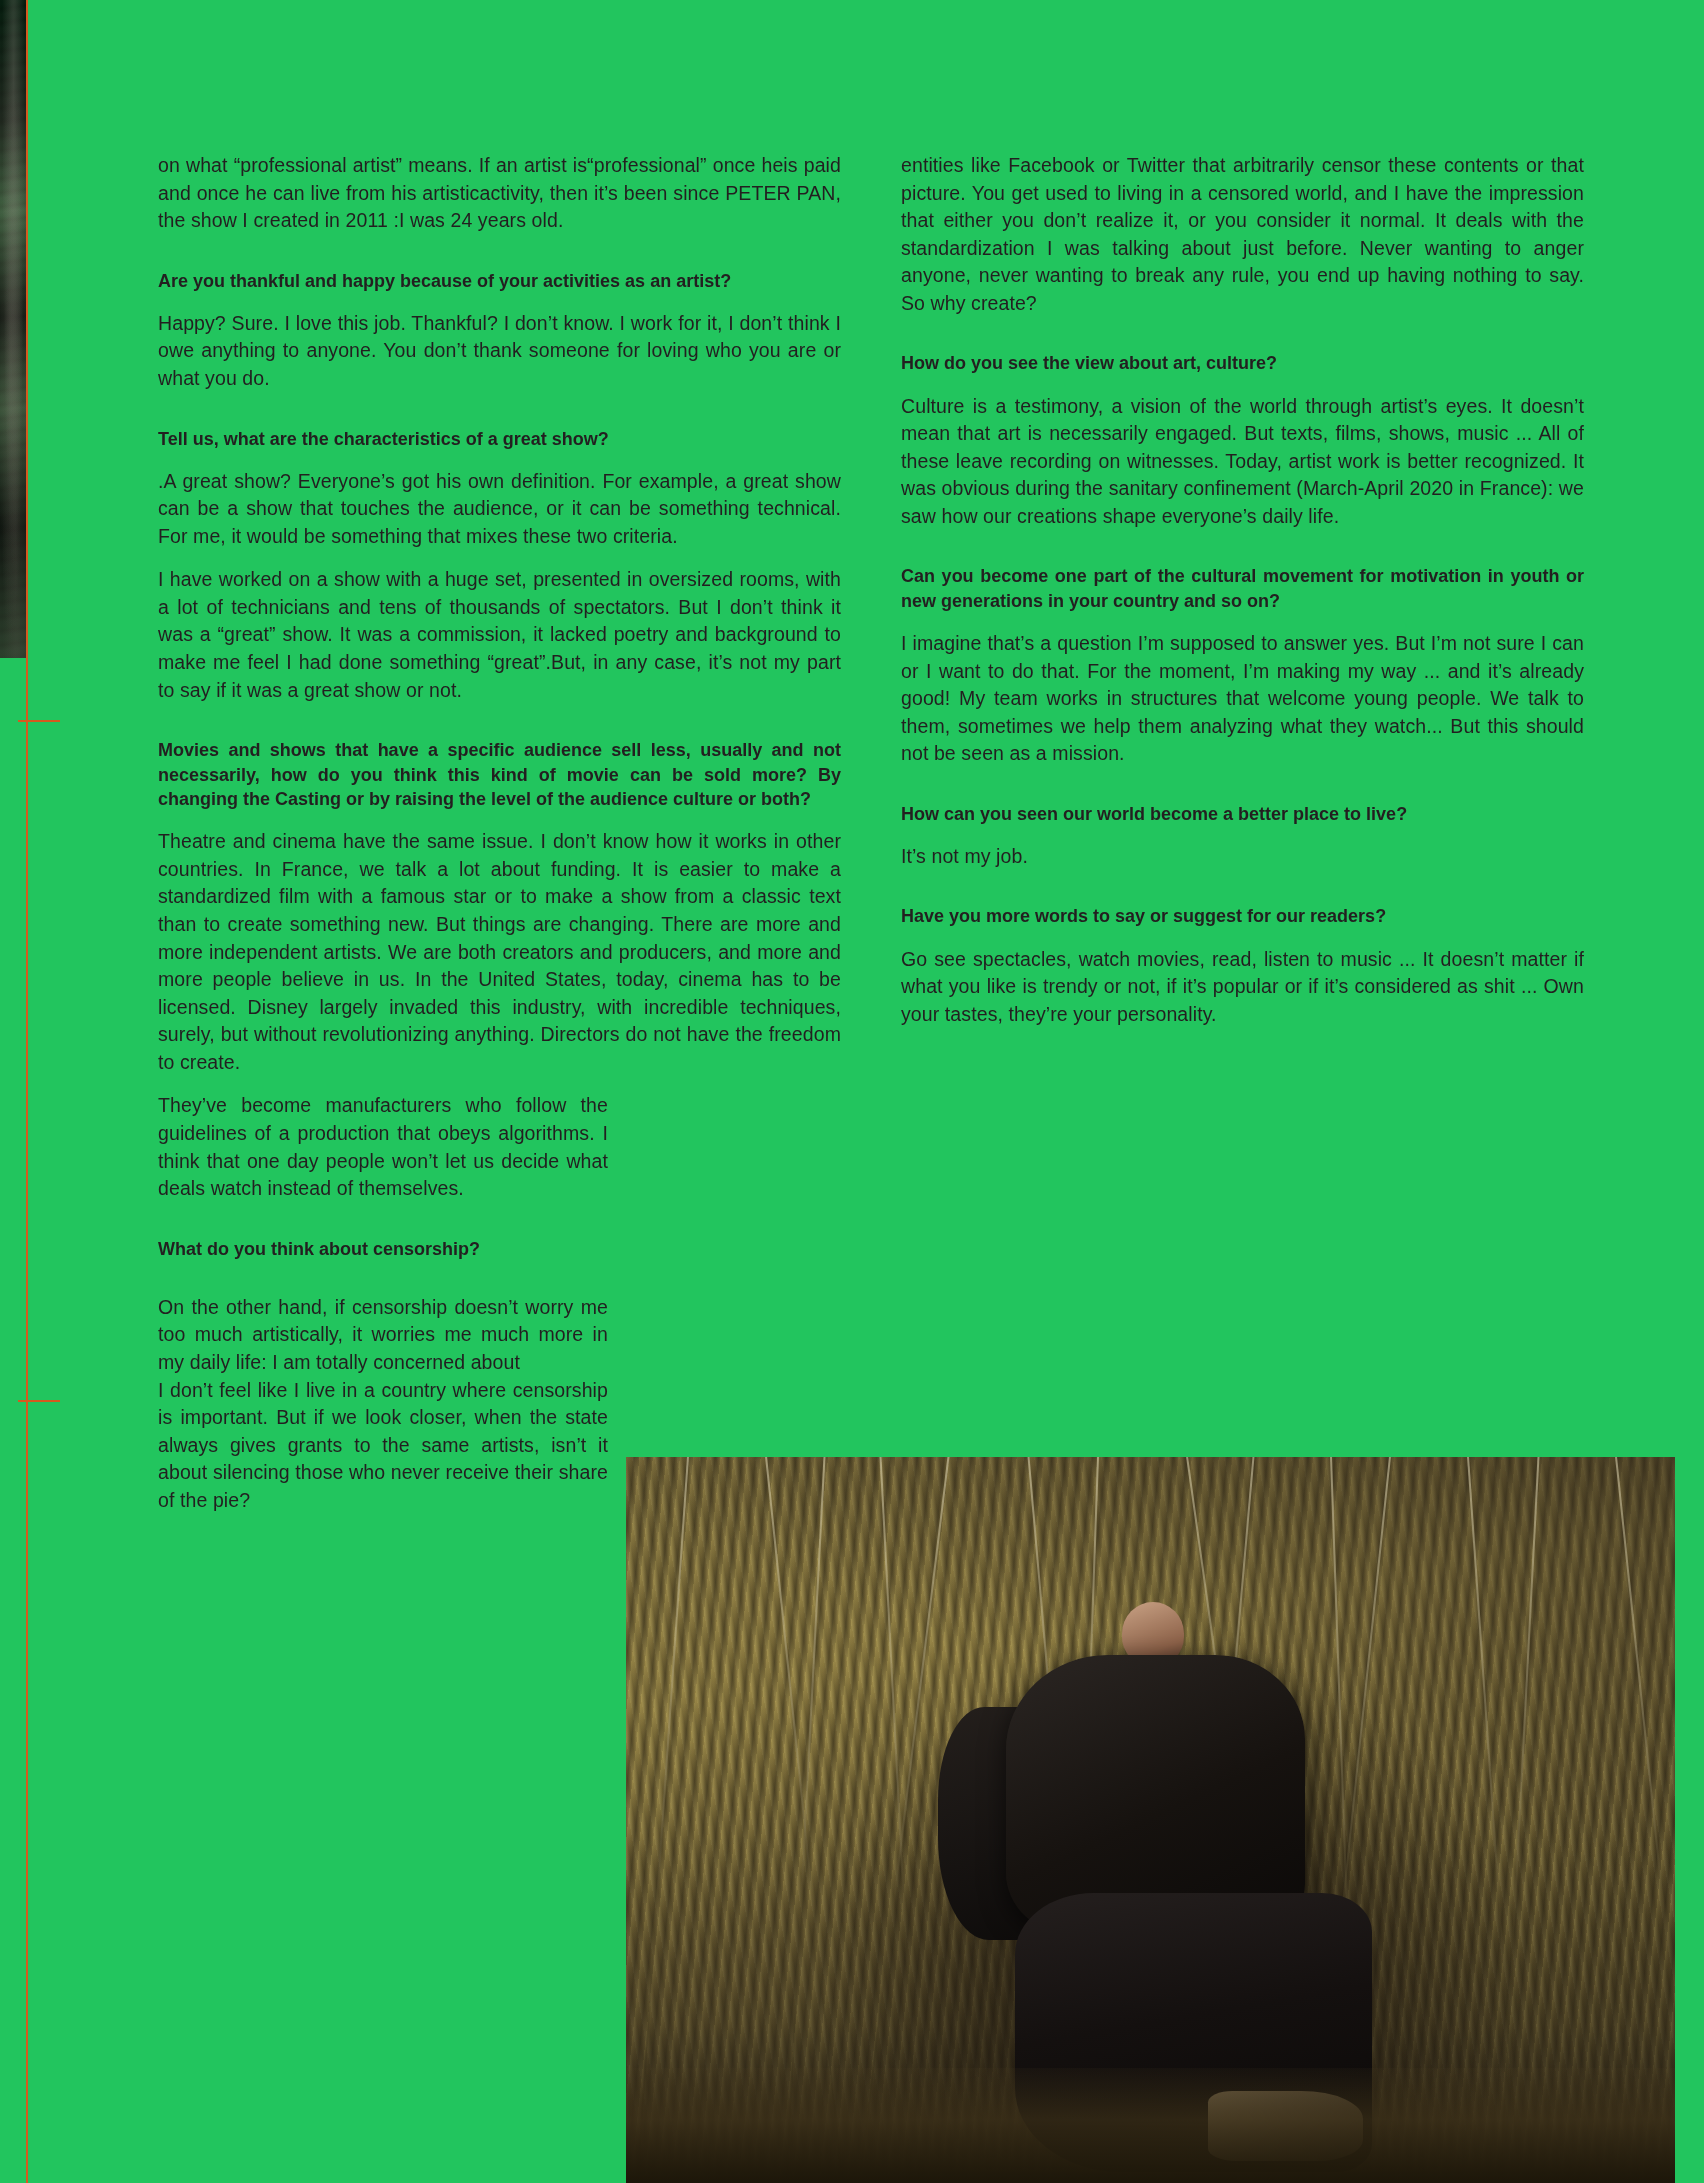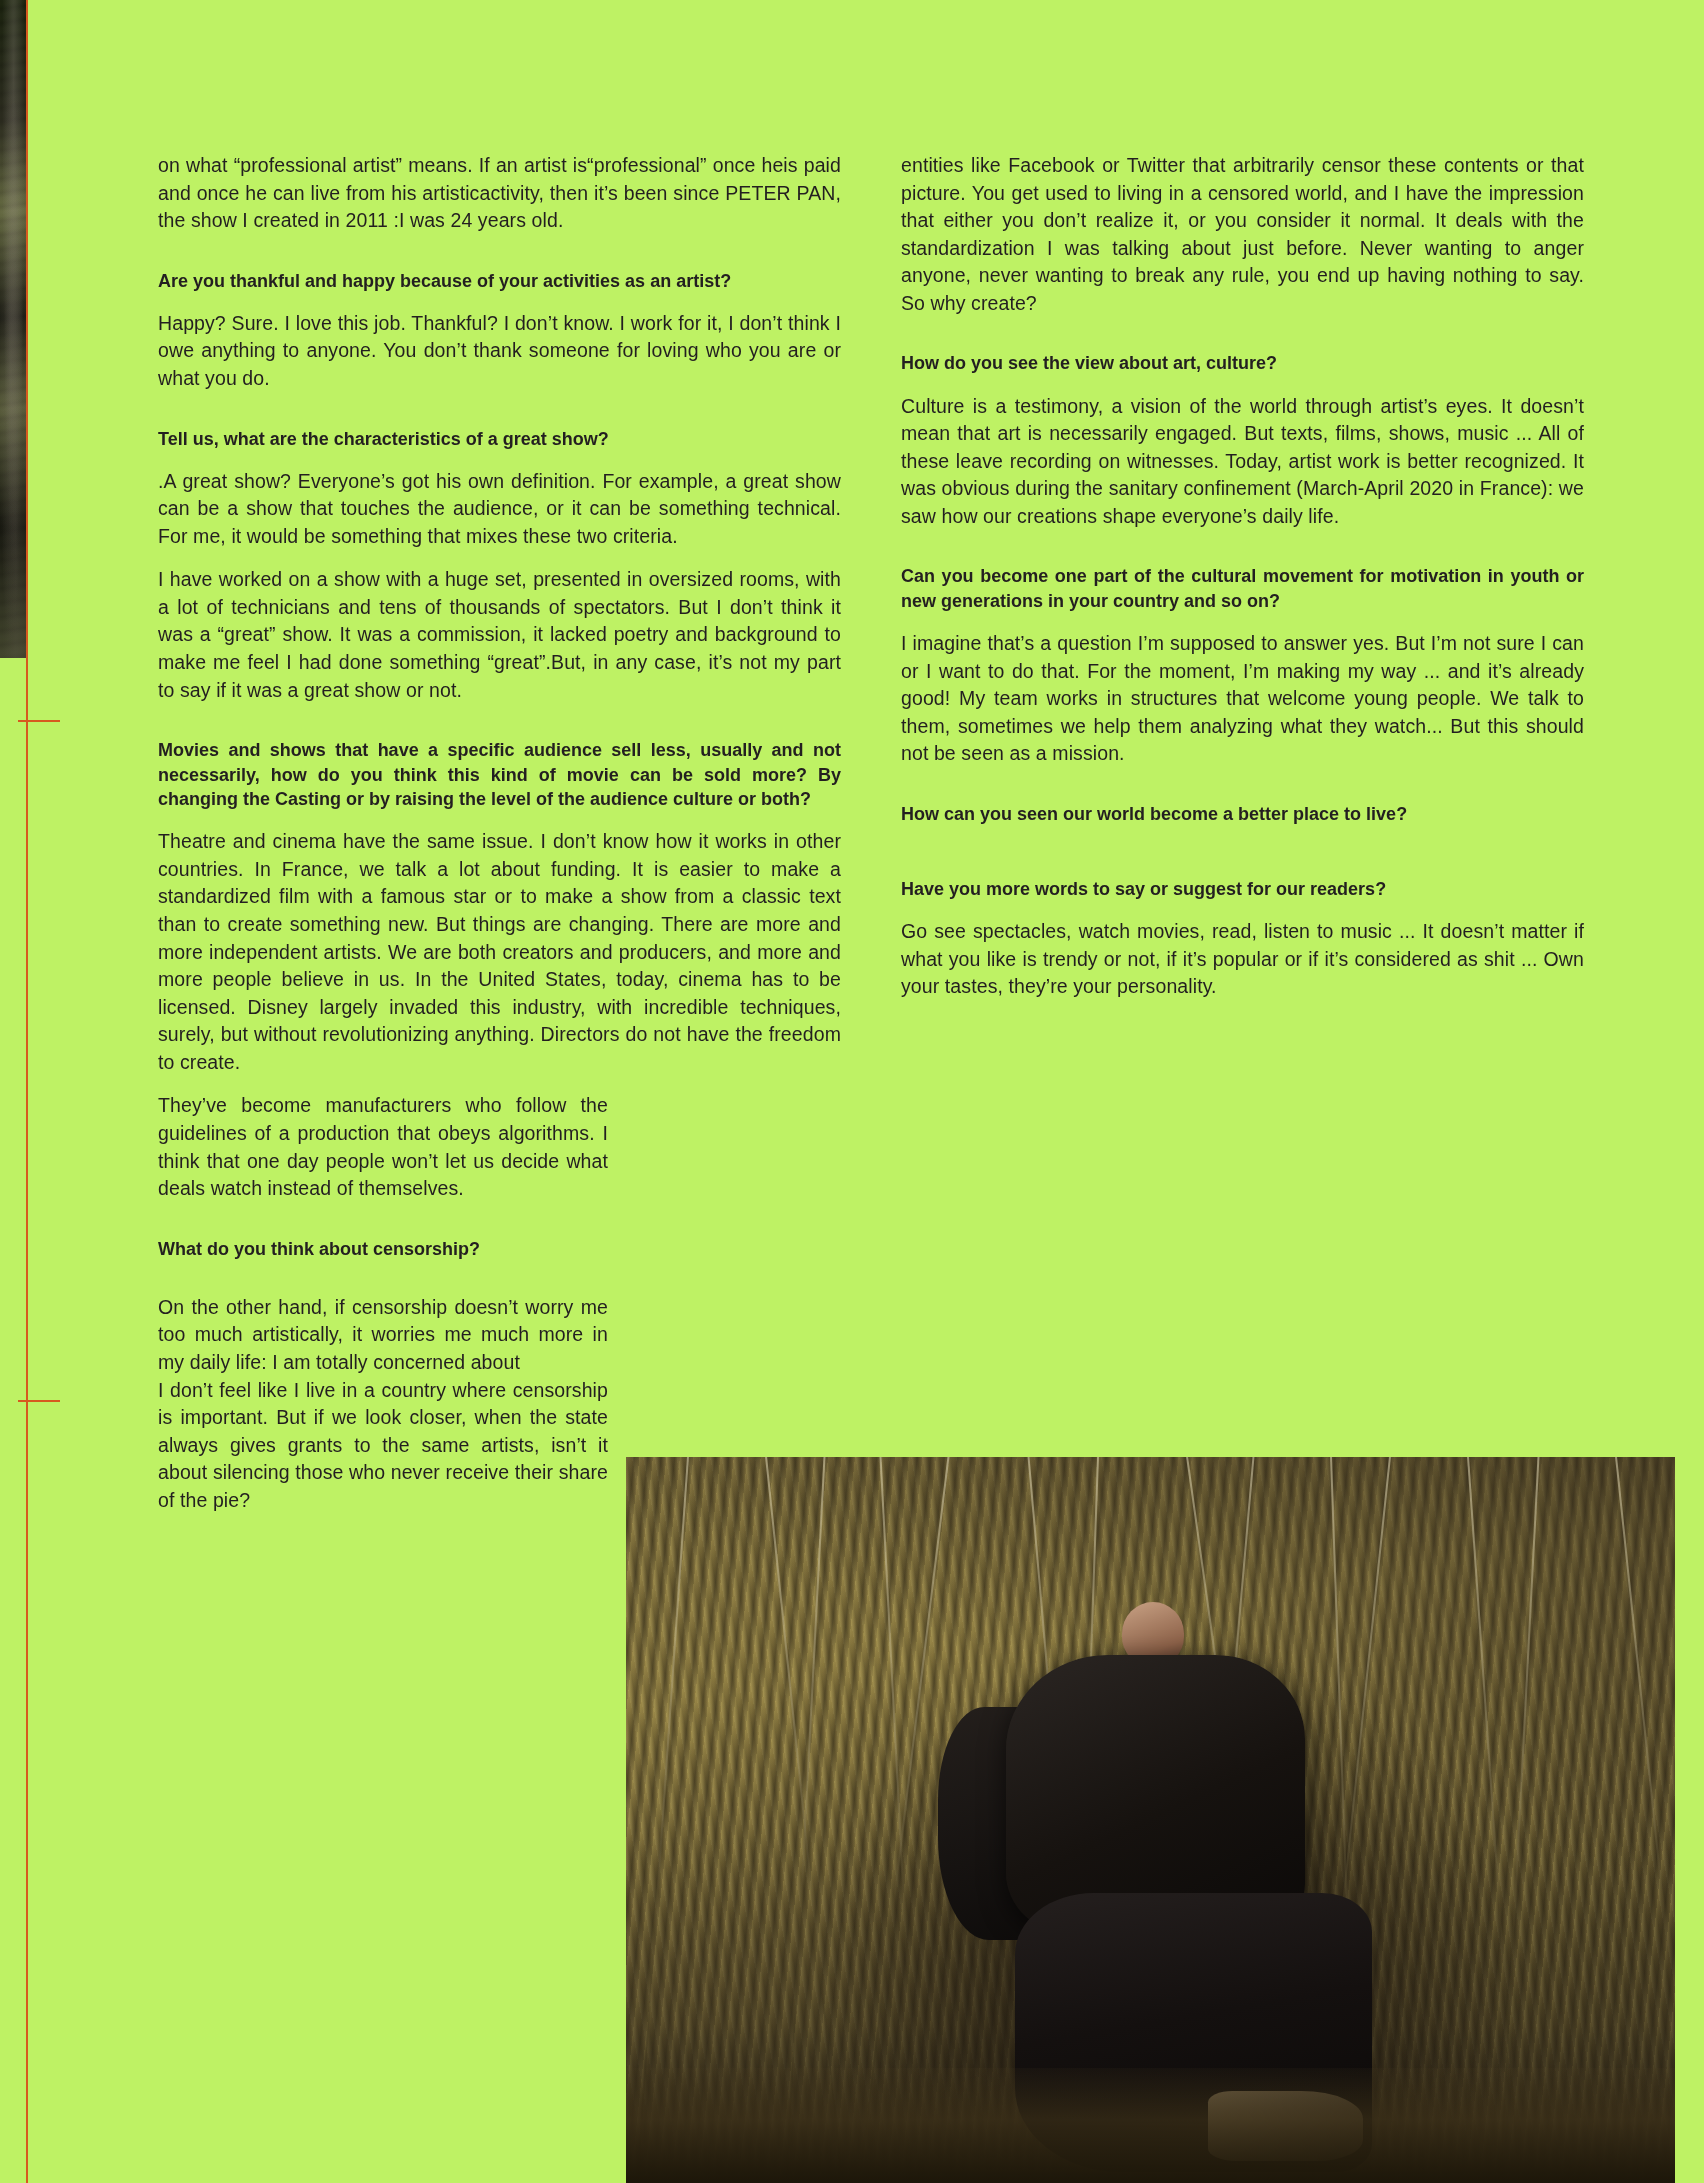--- a/index.html
+++ b/index.html
@@ -8,21 +8,21 @@
     background: #ffffff;
   }
   body {
     font-family: "Liberation Sans", sans-serif;
     color: #231f20;
   }
   .page {
     position: relative;
     width: 1704px;
     height: 2183px;
-    background: #bef264;
+    background: #22c55e;
     overflow: hidden;
   }
   
   .left-strip {
     position: absolute;
     left: 0;
     top: 0;
     width: 27px;
     height: 658px;
     background:
@@ -230,20 +230,21 @@
       <p class="body">Culture is a testimony, a vision of the world through artist’s eyes. It doesn’t mean that art is necessarily engaged. But texts, films, shows, music ... All of these leave recording on witnesses. Today, artist work is better recognized. It was obvious during the sanitary confinement (March-April 2020 in France): we saw how our creations shape everyone’s daily life.</p>
 
       <div class="gap-q"></div>
       <h3 class="q">Can you become one part of the cultural movement for motivation in youth or new generations in your country and so on?</h3>
       <div class="gap-a"></div>
       <p class="body">I imagine that’s a question I’m supposed to answer yes. But I’m not sure I can or I want to do that. For the moment, I’m making my way ... and it’s already good! My team works in structures that welcome young people. We talk to them, sometimes we help them analyzing what they watch... But this should not be seen as a mission.</p>
 
       <div class="gap-q"></div>
       <h3 class="q">How can you seen our world become a better place to live?</h3>
       <div class="gap-a"></div>
+      <p class="body">It’s not my job.</p>
 
       <div class="gap-q"></div>
       <h3 class="q">Have you more words to say or suggest for our readers?</h3>
       <div class="gap-a"></div>
       <p class="body">Go see spectacles, watch movies, read, listen to music ... It doesn’t matter if what you like is trendy or not, if it’s popular or if it’s considered as shit ... Own your tastes, they’re your personality.</p>
     </div>
   </div>
 
   <div class="photo">
     <div class="twig" style="left:6%;  transform: rotate(4deg);"></div>

